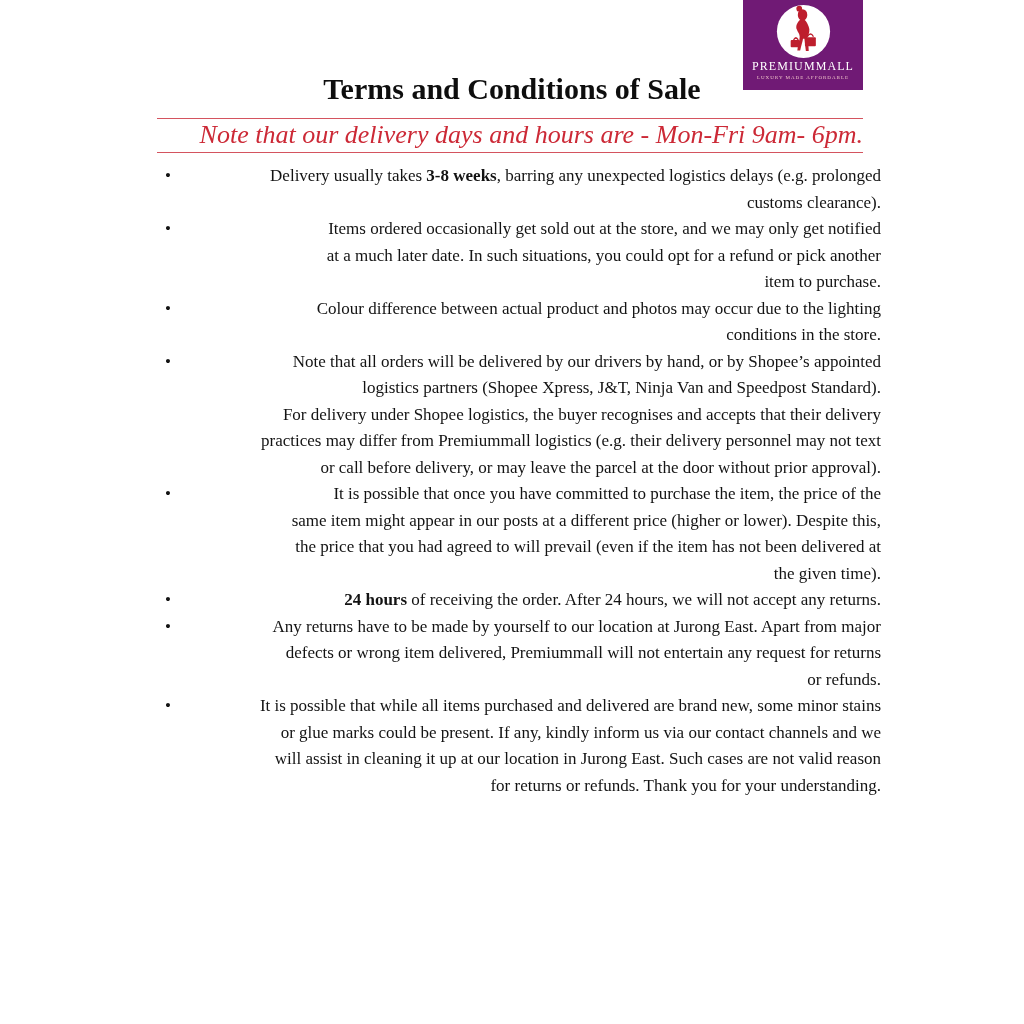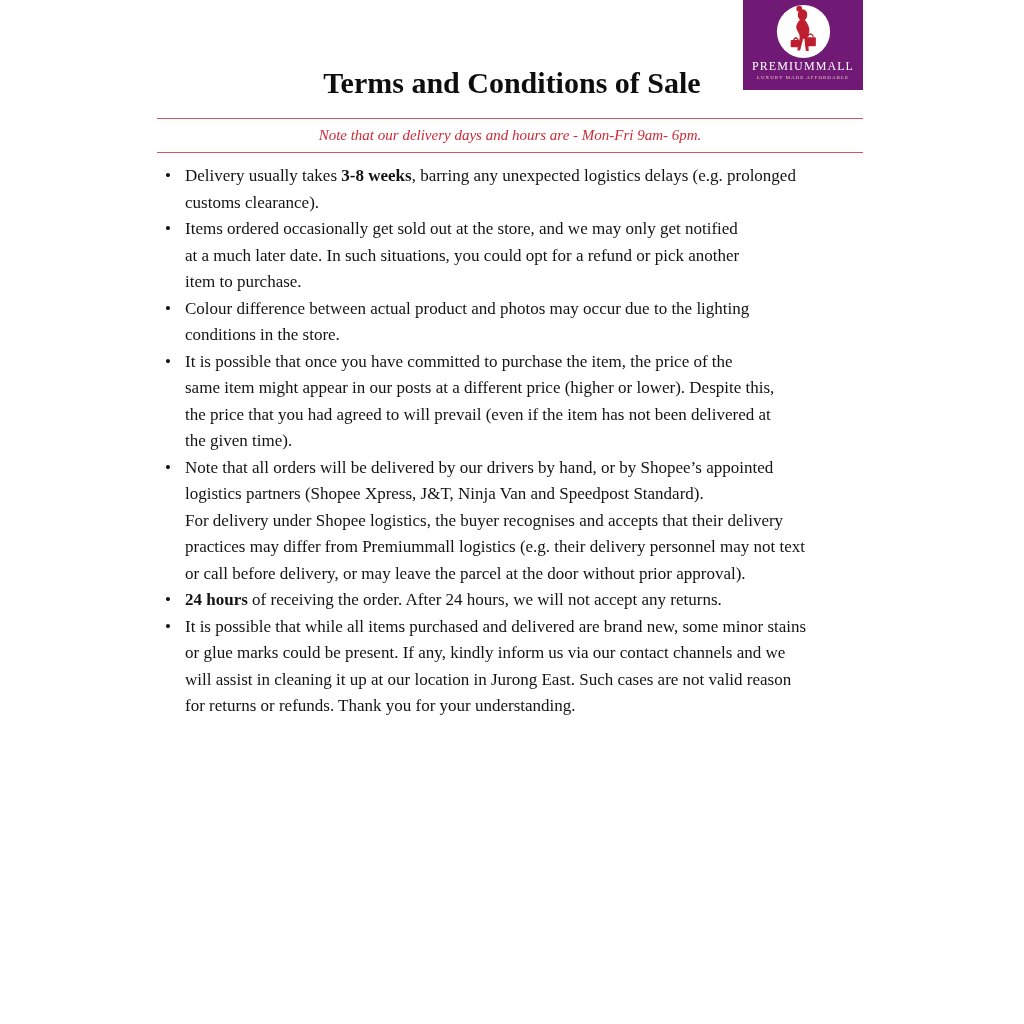--- a/index.html
+++ b/index.html
@@ -18,41 +18,41 @@
     color:#ffffff; font-size:12px; letter-spacing:1.1px; line-height:1;
     margin-top:0; white-space:nowrap;
   }
   .logo .tagline {
     color:#f0c3c8; font-size:5px; letter-spacing:1px; line-height:1;
     margin-top:3px; white-space:nowrap;
   }
 
   
   .title {
-    position:absolute; top:66px; left:0; width:100%; margin:0;
+    position:absolute; top:72px; left:0; width:100%; margin:0;
     text-align:center; font-size:30px; line-height:34px; font-weight:bold;
     color:#0e0e0e;
   }
 
   
   .notice {
     position:absolute; left:157px; top:118px; width:706px;
     border-top:1.5px solid #d4545f; border-bottom:1.5px solid #d4545f;
-    text-align:center; font-style:italic; font-size:15px; line-height:24px;
+    text-align:right; font-style:italic; font-size:26px; line-height:24px;
     padding:4px 0 5px; color:#cc2936;
   }
 
   
   .terms {
     position:absolute; left:161px; top:163px; width:720px;
     margin:0; padding:0; list-style:none;
   }
   .terms li {
     position:relative; padding-left:24px;
-    font-size:17px; line-height:26.5px; white-space:pre-wrap;
+    font-size:17px; line-height:26.5px; white-space:pre-wrap;text-align:right;
   }
   .terms li::before {
     content:"\2022"; position:absolute; left:4px; top:0;
     font-size:17px; color:#131313;
   }
   .terms .bold { font-weight:bold; }
 </style>
 </head>
 <body>
 
@@ -82,29 +82,32 @@
   </div>
 
   <ul class="terms">
       <li><span>Delivery usually takes </span><span class="bold">3-8 weeks</span><span>, barring any unexpected logistics delays (e.g. prolonged
 customs clearance).</span></li>
       <li><span>Items ordered occasionally get sold out at the store, and we may only get notified
 at a much later date. In such situations, you could opt for a refund or pick another
 item to purchase.</span></li>
       <li><span>Colour difference between actual product and photos may occur due to the lighting
 conditions in the store.</span></li>
-      <li><span>It is possible that once you have committed to purchase the item, the price of the
-same item might appear in our posts at a different price (higher or lower). Despite this,
-the price that you had agreed to will prevail (even if the item has not been delivered at
-the given time).</span></li>
       <li><span>Note that all orders will be delivered by our drivers by hand, or by Shopee’s appointed
 logistics partners (Shopee Xpress, J&amp;T, Ninja Van and Speedpost Standard).
 For delivery under Shopee logistics, the buyer recognises and accepts that their delivery
 practices may differ from Premiummall logistics (e.g. their delivery personnel may not text
 or call before delivery, or may leave the parcel at the door without prior approval).</span></li>
+      <li><span>It is possible that once you have committed to purchase the item, the price of the
+same item might appear in our posts at a different price (higher or lower). Despite this,
+the price that you had agreed to will prevail (even if the item has not been delivered at
+the given time).</span></li>
       <li><span class="bold">24 hours</span><span> of receiving the order. After 24 hours, we will not accept any returns.</span></li>
+      <li><span>Any returns have to be made by yourself to our location at Jurong East. Apart from major
+defects or wrong item delivered, Premiummall will not entertain any request for returns
+or refunds.</span></li>
       <li><span>It is possible that while all items purchased and delivered are brand new, some minor stains
 or glue marks could be present. If any, kindly inform us via our contact channels and we
 will assist in cleaning it up at our location in Jurong East. Such cases are not valid reason
 for returns or refunds. Thank you for your understanding.</span></li>
     </ul>
 
 </div>
 
 </body></html>

